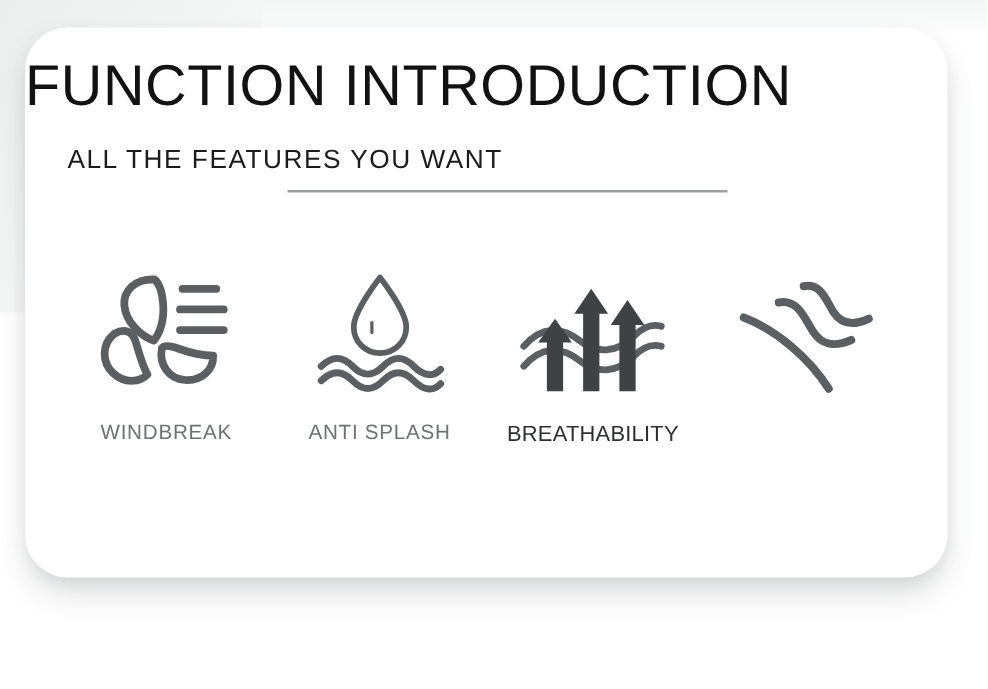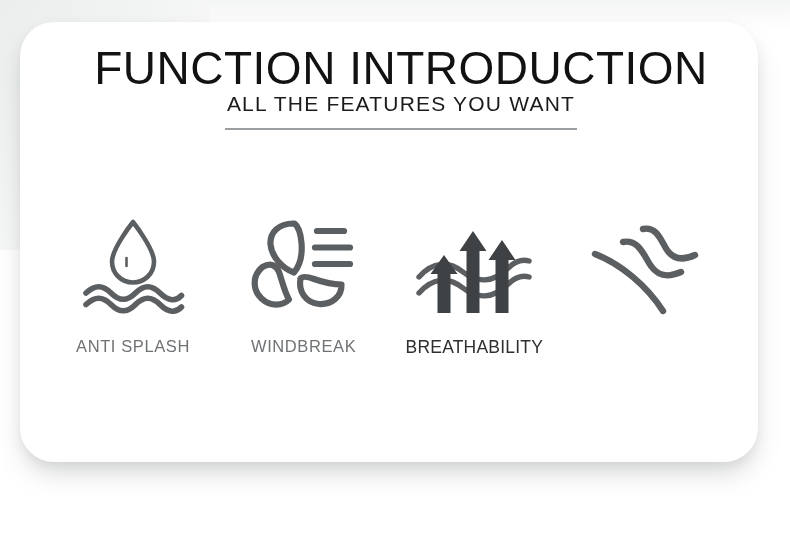--- a/index.html
+++ b/index.html
@@ -47,36 +47,38 @@
     border-radius: 34px;
     box-shadow:
       0 14px 26px -4px rgba(120,124,126,0.30),
       0 4px 10px rgba(130,134,136,0.10);
     z-index: 2;
   }
 
   
   .card-head {
     position: absolute;
-    left: 12px;
+    left: 0;
     top: 0;
     width: 738px;
-    text-align: center;
+    text-align: left;
   }
   .title {
     margin: 0;
     padding-top: 22px;
     font-size: 46px;
     font-weight: 400;
     letter-spacing: 0.5px;
     color: #121212;
     line-height: 1.05;
     white-space: nowrap;
   }
   .subtitle-wrap {
+    margin-top: 24px;
+    padding-left: 34px;
   }
   .subtitle {
     display: inline-block;
     font-size: 21px;
     font-weight: 400;
     letter-spacing: 1.2px;
     color: #1b1b1b;
     white-space: nowrap;
   }
   .subtitle-rule {
@@ -138,57 +140,57 @@
     <div class="subtitle-wrap">
       <div class="subtitle">ALL THE FEATURES YOU WANT</div>
       <div class="subtitle-rule"></div>
     </div>
   </div>
 
   <div class="features">
 
     <div class="feature">
       <div class="feature-icon">
+        <svg width="110" height="104" viewBox="0 0 110 104" fill="none" stroke="#5c5f61" stroke-width="6.2" stroke-linecap="round" stroke-linejoin="round">
+
+          <path d="M45.5 9.5 C30 9 20.5 18.5 21.5 30.5 C22.5 43 34 54.5 45 58.5 C50.5 52 53.5 41 52.5 29 C51.7 19.5 49.5 12.5 45.5 9.5 Z"></path>
+
+          <path d="M13.5 53 C3 61.5 3.5 76 12.5 84.5 C21.5 93 34 92 40 85.5 C35.5 78 33 66.5 30 58 C27.5 51 21.5 48.5 13.5 53 Z"></path>
+
+          <path d="M51.5 64.5 C49 77.5 57 89 70 90 C83 91 93 82 92.5 70.5 C84.5 70.5 73.5 68 65 65 C58 62.5 53.5 62 51.5 64.5 Z"></path>
+
+          <path d="M68 17 H95"></path>
+          <path d="M66 33.5 H101"></path>
+          <path d="M66 50 H101"></path>
+        </svg>
+      </div>
+      <div class="feature-label">WINDBREAK</div>
+    </div>
+
+    <div class="feature">
+      <div class="feature-icon">
         <svg width="108" height="104" viewBox="0 0 108 104" fill="none" stroke="#5c5f61" stroke-width="4.6" stroke-linecap="round" stroke-linejoin="round">
 
           <path d="M54 8 C54 8 33 34.5 33 47.5 C33 59.5 42.4 68.5 54 68.5 C65.6 68.5 75 59.5 75 47.5 C75 34.5 54 8 54 8 Z"></path>
 
           <path d="M47.5 44 L47.5 52" stroke-width="2.6"></path>
 
           <g stroke-width="5.6">
             <path d="M7 79 C16 70.5 23.5 70.5 32 79 C40.5 87.5 48 87.5 56.5 79 C65 70.5 72.5 70.5 81 79 C89.5 87.5 97 87.5 102.5 81.5"></path>
             <path d="M7 90.5 C16 82 23.5 82 32 90.5 C40.5 99 48 99 56.5 90.5 C65 82 72.5 82 81 90.5 C89.5 99 97 99 102.5 93"></path>
             <path d="M7 68 C16 59.5 23.5 59.5 30 66" opacity="0"></path>
           </g>
           <path d="M7 68.5 C16 60 23.5 60 32 68.5 C40.5 77 48 77 56.5 68.5 C65 60 72.5 60 81 68.5 C89.5 77 97 77 102.5 71" stroke-width="5.6" opacity="0"></path>
         </svg>
       </div>
       <div class="feature-label">ANTI SPLASH</div>
     </div>
 
     <div class="feature">
       <div class="feature-icon">
-        <svg width="110" height="104" viewBox="0 0 110 104" fill="none" stroke="#5c5f61" stroke-width="6.2" stroke-linecap="round" stroke-linejoin="round">
-
-          <path d="M45.5 9.5 C30 9 20.5 18.5 21.5 30.5 C22.5 43 34 54.5 45 58.5 C50.5 52 53.5 41 52.5 29 C51.7 19.5 49.5 12.5 45.5 9.5 Z"></path>
-
-          <path d="M13.5 53 C3 61.5 3.5 76 12.5 84.5 C21.5 93 34 92 40 85.5 C35.5 78 33 66.5 30 58 C27.5 51 21.5 48.5 13.5 53 Z"></path>
-
-          <path d="M51.5 64.5 C49 77.5 57 89 70 90 C83 91 93 82 92.5 70.5 C84.5 70.5 73.5 68 65 65 C58 62.5 53.5 62 51.5 64.5 Z"></path>
-
-          <path d="M68 17 H95"></path>
-          <path d="M66 33.5 H101"></path>
-          <path d="M66 50 H101"></path>
-        </svg>
-      </div>
-      <div class="feature-label">WINDBREAK</div>
-    </div>
-
-    <div class="feature">
-      <div class="feature-icon">
         <svg width="116" height="104" viewBox="0 0 116 104" fill="none">
 
           <g stroke="#5c5f61" stroke-width="5.4" stroke-linecap="round" fill="none">
             <path d="M3 63 C17 47 33 47 47 58 C61 69 77 69 91 55 C99 47 106 45 113 47"></path>
             <path d="M3 79 C17 63 33 63 47 74 C61 85 77 85 91 71 C99 63 106 61 113 63"></path>
           </g>
 
           <g fill="#3f4244">
 
             <path d="M28 41 L41.5 60 L34.5 60 L34.5 99 L21.5 99 L21.5 60 L14.5 60 Z"></path>

